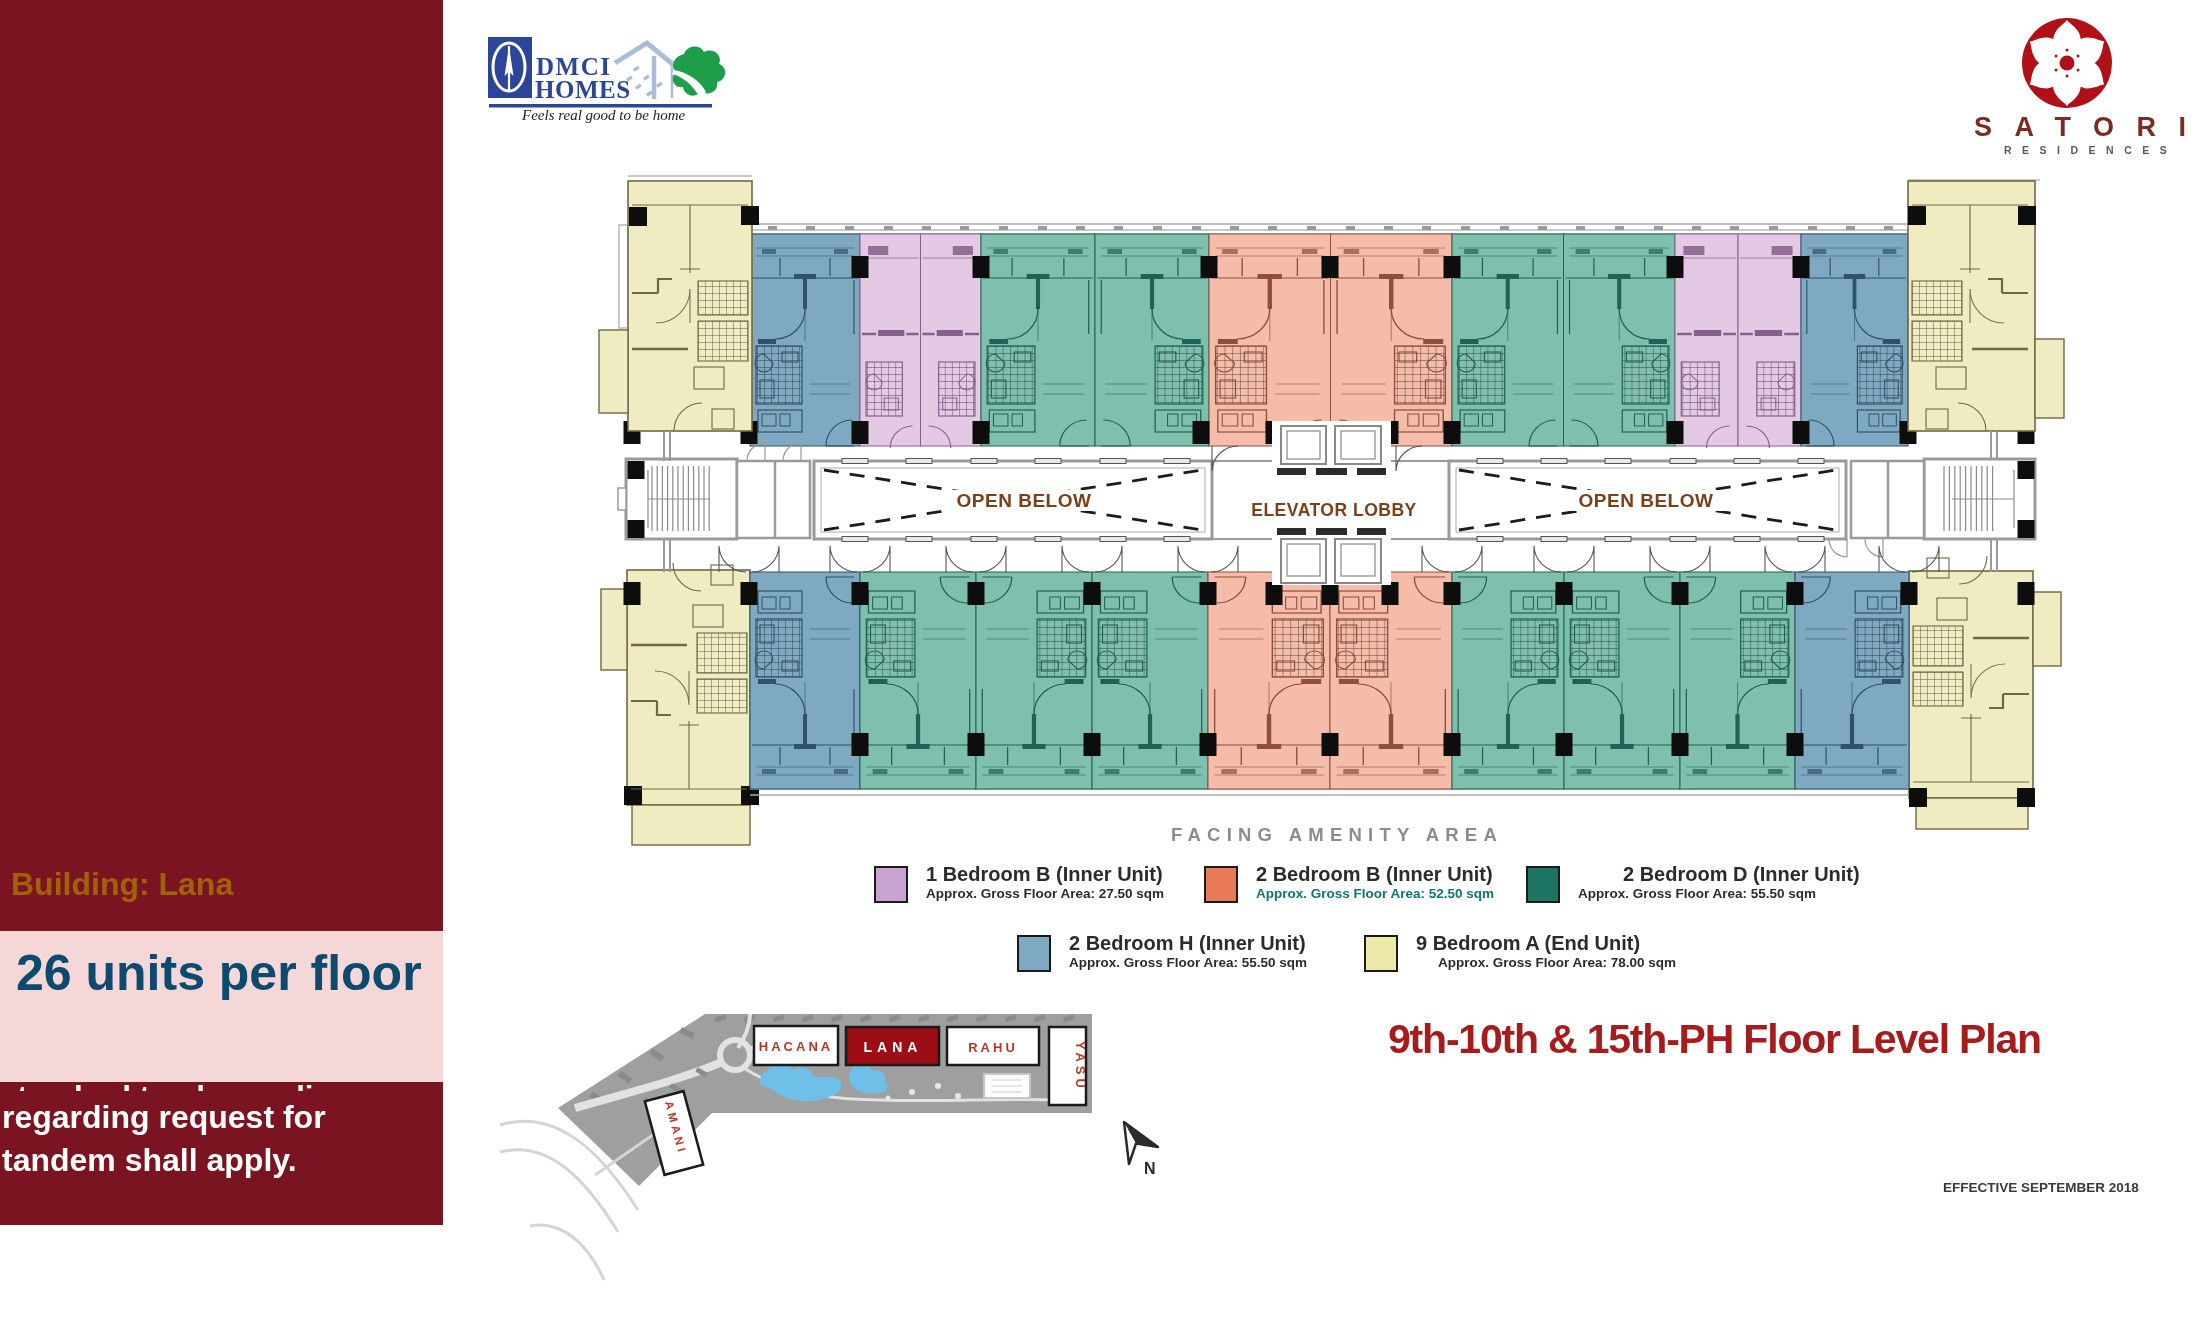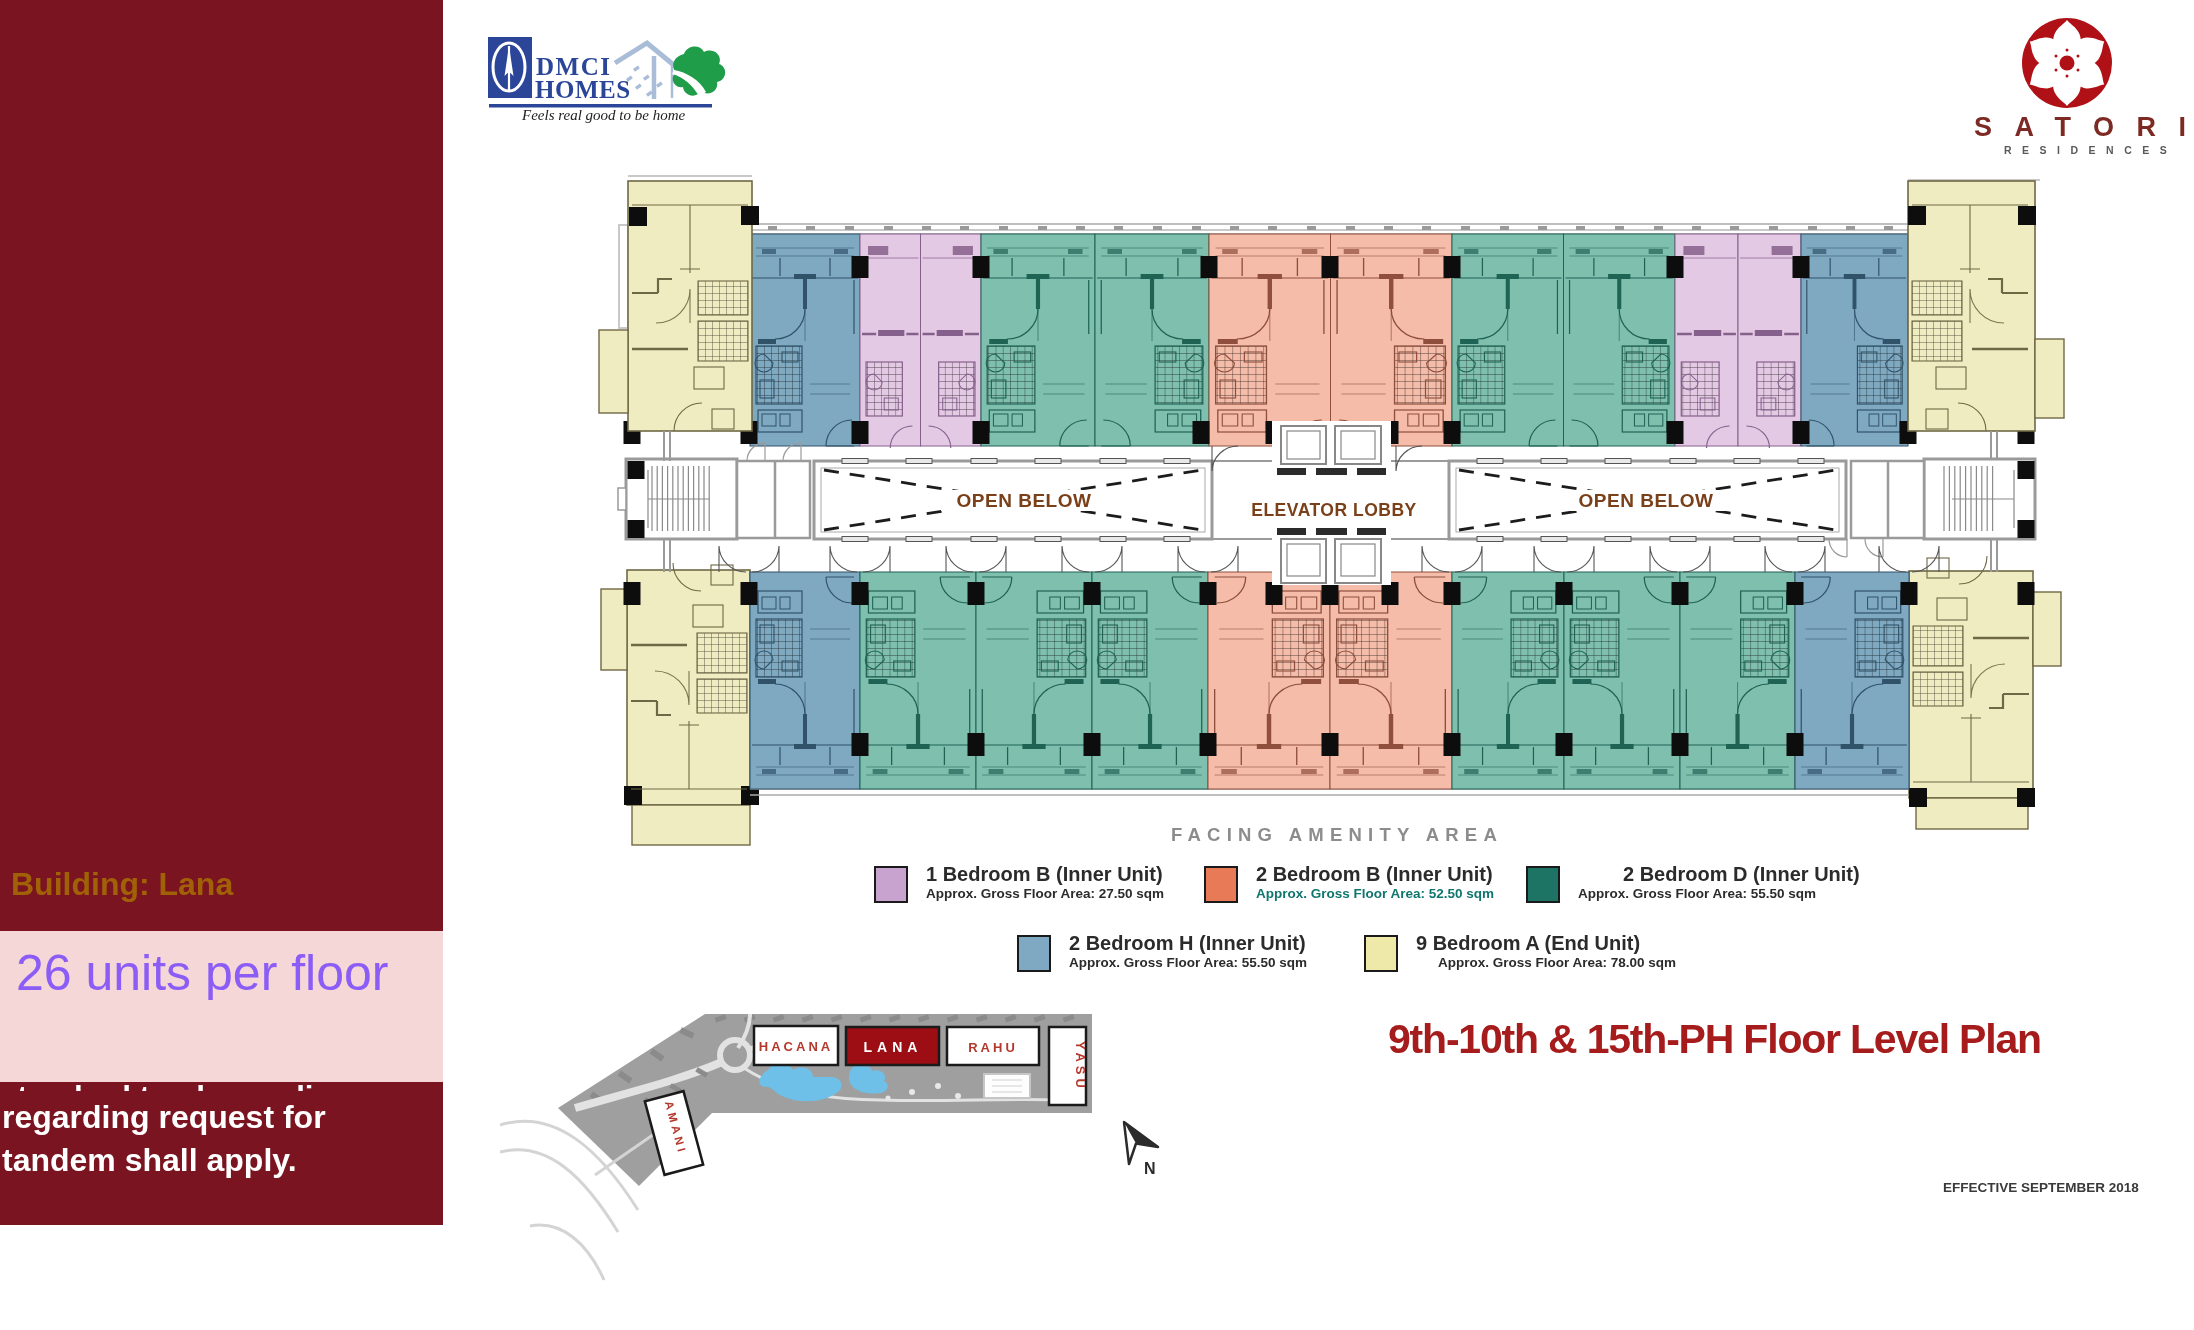--- a/index.html
+++ b/index.html
@@ -4,21 +4,21 @@
 *{font-family:"Liberation Sans",sans-serif;box-sizing:border-box;}
 .abs{position:absolute;}
 </style></head><body>
 <div class="abs" style="left:0;top:0;width:2194px;height:1330px;background:#fff;">
 
 <div class="abs" style="left:0;top:0;width:443px;height:1225px;background:#7a1420;"></div>
 
 <div class="abs" style="left:4px;top:866px;color:#a16207;font-size:32px;font-weight:bold;letter-spacing:0px;margin-left:7px;">Building: Lana</div>
 
 <div class="abs" style="left:0;top:931px;width:443px;height:151px;background:#f5d7d7;"></div>
-<div class="abs" style="left:16px;top:944px;color:#8b5cf6;font-size:50px;font-weight:normal;">26 units per floor</div>
+<div class="abs" style="left:16px;top:944px;color:#0c4a6e;font-size:50px;font-weight:bold;">26 units per floor</div>
 
 <div class="abs" style="left:0;top:1080px;width:443px;height:11px;overflow:hidden;">
       <div style="color:#fff;font-size:31px;font-weight:bold;">standard tandem policy</div>
     </div>
 
 <div class="abs" style="left:486px;top:30px;width:240px;height:95px;">
 <svg width="240" height="95" viewBox="0 0 240 95">
 <rect x="2" y="7" width="44" height="61" fill="#2b4699"></rect>
 <ellipse cx="23" cy="37" rx="16" ry="24" fill="none" stroke="#fff" stroke-width="3"></ellipse>
 <path d="M23 16 L27.5 46 L23 41.5 L18.5 46 Z" fill="#fff"></path>

